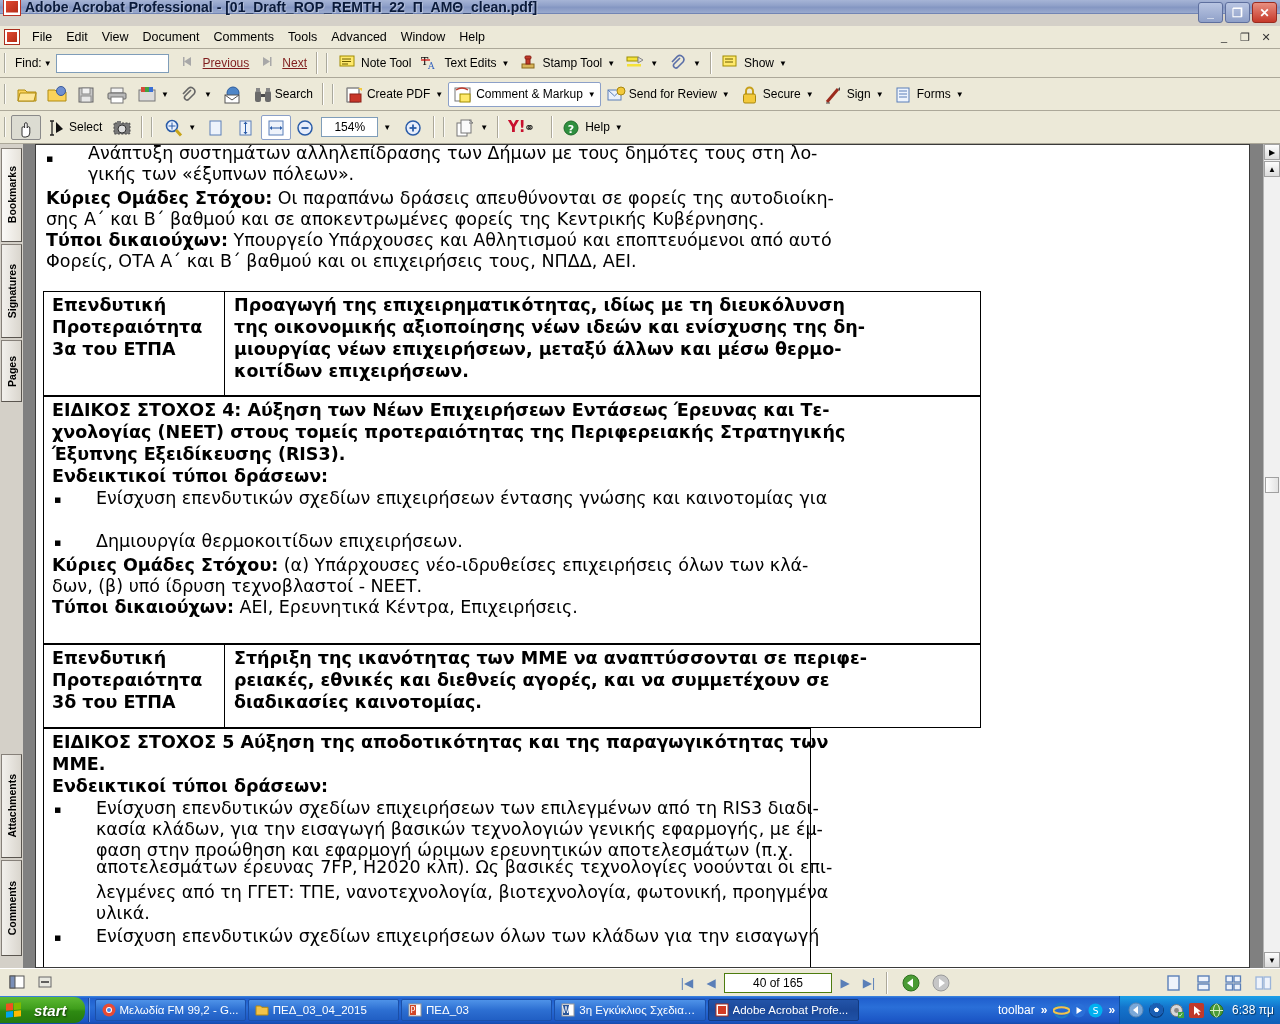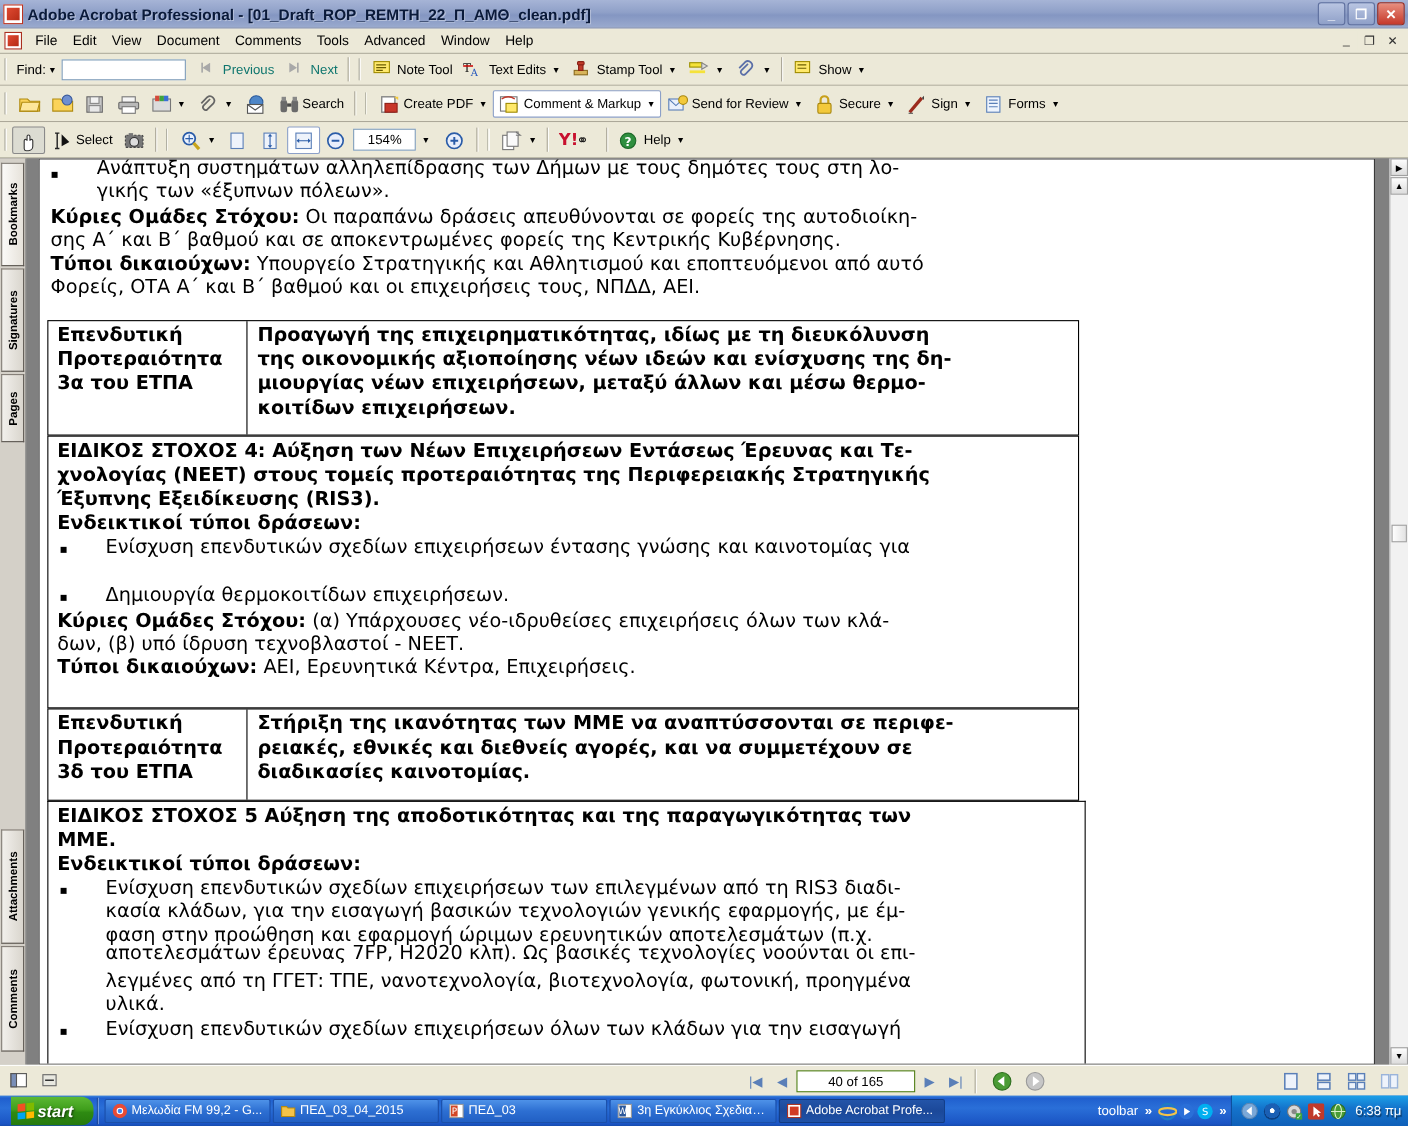--- a/index.html
+++ b/index.html
@@ -7,21 +7,21 @@
     margin: 0; padding: 0;
     width: 1280px; height: 1024px;
     overflow: hidden;
     font-family: "Liberation Sans", sans-serif;
     background: #d4d0c8;
   }
   #app { position: relative; width: 1280px; height: 1024px; }
 
   
   .titlebar {
-    position: absolute; left: 0; top: 0; width: 1280px; height: 26px;
+    position: absolute; left: 0; top: 0; width: 1280px; height: 14px;
     background: linear-gradient(180deg,#a6b4d6 0%, #8fa0c8 45%, #8496c2 55%, #9aaace 100%);
     border-bottom: 1px solid #7285b4;
     display: flex; align-items: center;
   }
   .titlebar .tb-icon {
     width: 18px; height: 18px; margin: 0 4px 0 3px;
     background: #fff; border: 1px solid #bb3322;
     position: relative; flex: none;
   }
   .titlebar .tb-icon::after {
@@ -81,21 +81,21 @@
     background-position: 2px 0, 1px 0;
     background-repeat: repeat-y; flex: none; opacity:.8; }
   .tsep { width: 2px; height: 22px; margin: 0 4px; border-left: 1px solid #aca899;
      border-right: 1px solid #fff; flex: none; }
 
   .tbtn { display:flex; align-items:center; gap:3px; padding: 2px 4px; height: 25px;
      border:1px solid transparent; border-radius:2px; font-size:12px; color:#000;
      white-space: nowrap; cursor: default; flex: none; }
   .tbtn.sunken { border:1px solid #8a8a8a; background:#dcdcd2; }
   .tbtn.framed { border:1px solid #8ca0c8; background:#fff; }
-  .tbtn.disabled { color:#0f766e; }
+  .tbtn.disabled { color:#7f1d1d;text-decoration:underline; }
   .caret { font-size:8px; color:#000; margin-left:2px; }
 
   .findlabel { font-size:12px; margin-left:4px; }
   .findbox { width: 113px; height: 19px; border:1px solid #7f9db9; background:#fff; margin:0 6px 0 4px; }
 
   .zoombox { width: 57px; height: 20px; border:1px solid #7f9db9; background:#fff;
      display:flex; align-items:center; justify-content:center; font-size:12px; color:#000; }
 
   
   .ic { width:20px; height:19px; flex:none; position:relative; display:inline-block; }
@@ -162,24 +162,24 @@
   .nav-arrow { width:22px; height:20px; display:flex; align-items:center; justify-content:center;
      color:#5a7fb8; font-size:12px; }
 
   
   .taskbar {
     position:absolute; left:0; top:996px; width:1280px; height:28px;
     background: linear-gradient(180deg,#3f88e0 0%, #205fce 8%, #2a6fd8 40%, #1a54c4 92%, #164aa8 100%);
     display:flex; align-items:center;
   }
   .startbtn {
-    height:26px; margin:1px 0 1px 10px; padding:0 18px 0 6px;
+    height:26px; margin:1px 0 1px 0; padding:0 18px 0 6px;
     background: linear-gradient(180deg,#5cb934 0%, #3f9e1c 45%, #2e8a12 55%, #257a0c 100%);
     border-top-right-radius:11px; border-bottom-right-radius:11px;
-    display:flex; align-items:center; gap:3px;
+    display:flex; align-items:center; gap:13px;
     color:#fff; font-size:15px; font-weight:bold; font-style:italic;
     text-shadow:1px 1px 2px rgba(0,0,0,.6);
   }
   .flag { width:15px; height:14px; display:grid; grid-template-columns:1fr 1fr; grid-template-rows:1fr 1fr;
      gap:1px; transform: skewY(-6deg); }
   .flag i { display:block; }
   .tb-sep { width:4px; height:24px; margin:0 3px;
      background-image: linear-gradient(90deg, rgba(255,255,255,.35) 1px, transparent 1px),
                        linear-gradient(90deg, rgba(0,0,0,.25) 1px, transparent 1px);
      background-size:3px 100%,3px 100%; background-position:1px 0,0 0; background-repeat:repeat-y; }
@@ -628,21 +628,21 @@
           <div class="ln" style="left:52px; top:19px;">γικής των «έξυπνων πόλεων».</div>
 
           <div class="ln" style="left:10px; top:43px;">
             <span class="b">Κύριες Ομάδες Στόχου:</span>
             <span>Οι παραπάνω δράσεις απευθύνονται σε φορείς της αυτοδιοίκη-</span>
           </div>
           <div class="ln" style="left:10px; top:64px;">σης Α΄ και Β΄ βαθμού και σε αποκεντρωμένες φορείς της Κεντρικής Κυβέρνησης.</div>
 
           <div class="ln" style="left:10px; top:85px;">
             <span class="b">Τύποι δικαιούχων:</span>
-            <span>Υπουργείο Στρατηγικής και Αθλητισμού και εποπτευόμενοι από αυτό</span>
+            <span>Υπουργείο Υπάρχουσες και Αθλητισμού και εποπτευόμενοι από αυτό</span>
           </div>
           <div class="ln" style="left:10px; top:106px;">Φορείς, ΟΤΑ Α΄ και Β΄ βαθμού και οι επιχειρήσεις τους, ΝΠΔΔ, ΑΕΙ.</div>
 
           <div class="tbl" style="left:7px; top:146px; width:938px; height:105px;">
             <div class="vline" style="left:180px;"></div>
             <div class="ln b" style="left:8px; top:3px;">Επενδυτική</div>
             <div class="ln b" style="left:8px; top:25px;">Προτεραιότητα</div>
             <div class="ln b" style="left:8px; top:47px;">3α του ΕΤΠΑ</div>
             <div class="ln b" style="left:190px; top:3px;">Προαγωγή της επιχειρηματικότητας, ιδίως με τη διευκόλυνση</div>
             <div class="ln b" style="left:190px; top:25px;">της οικονομικής αξιοποίησης νέων ιδεών και ενίσχυσης της δη-</div>
@@ -676,21 +676,21 @@
           <div class="tbl" style="left:7px; top:499px; width:938px; height:84px;">
             <div class="vline" style="left:180px;"></div>
             <div class="ln b" style="left:8px; top:3px;">Επενδυτική</div>
             <div class="ln b" style="left:8px; top:25px;">Προτεραιότητα</div>
             <div class="ln b" style="left:8px; top:47px;">3δ του ΕΤΠΑ</div>
             <div class="ln b" style="left:190px; top:3px;">Στήριξη της ικανότητας των ΜΜΕ να αναπτύσσονται σε περιφε-</div>
             <div class="ln b" style="left:190px; top:25px;">ρειακές, εθνικές και διεθνείς αγορές, και να συμμετέχουν σε</div>
             <div class="ln b" style="left:190px; top:47px;">διαδικασίες καινοτομίας.</div>
           </div>
 
-          <div class="tbl" style="left:7px; top:583px; width:944px; height:239px; border-bottom:none;">
+          <div class="tbl" style="left:7px; top:583px; width:768px; height:239px; border-bottom:none;">
             <div class="ln b" style="left:8px; top:3px;">ΕΙΔΙΚΟΣ ΣΤΟΧΟΣ 5 Αύξηση της αποδοτικότητας και της παραγωγικότητας των</div>
             <div class="ln b" style="left:8px; top:25px;">ΜΜΕ.</div>
             <div class="ln b" style="left:8px; top:47px;">Ενδεικτικοί τύποι δράσεων:</div>
 
             <div class="bullet" style="left:10px; top:70px;">▪</div>
             <div class="ln" style="left:52px; top:69px;">Ενίσχυση επενδυτικών σχεδίων επιχειρήσεων των επιλεγμένων από τη RIS3 διαδι-</div>
             <div class="ln" style="left:52px; top:90px;">κασία κλάδων, για την εισαγωγή βασικών τεχνολογιών γενικής εφαρμογής, με έμ-</div>
             <div class="ln" style="left:52px; top:111px;">φαση στην προώθηση και εφαρμογή ώριμων ερευνητικών αποτελεσμάτων (π.χ.</div>
             <div class="ln" style="left:52px; top:128px;">αποτελεσμάτων έρευνας 7FP, H2020 κλπ). Ως βασικές τεχνολογίες νοούνται οι επι-</div>
             <div class="ln" style="left:52px; top:153px;">λεγμένες από τη ΓΓΕΤ: ΤΠΕ, νανοτεχνολογία, βιοτεχνολογία, φωτονική, προηγμένα</div>

